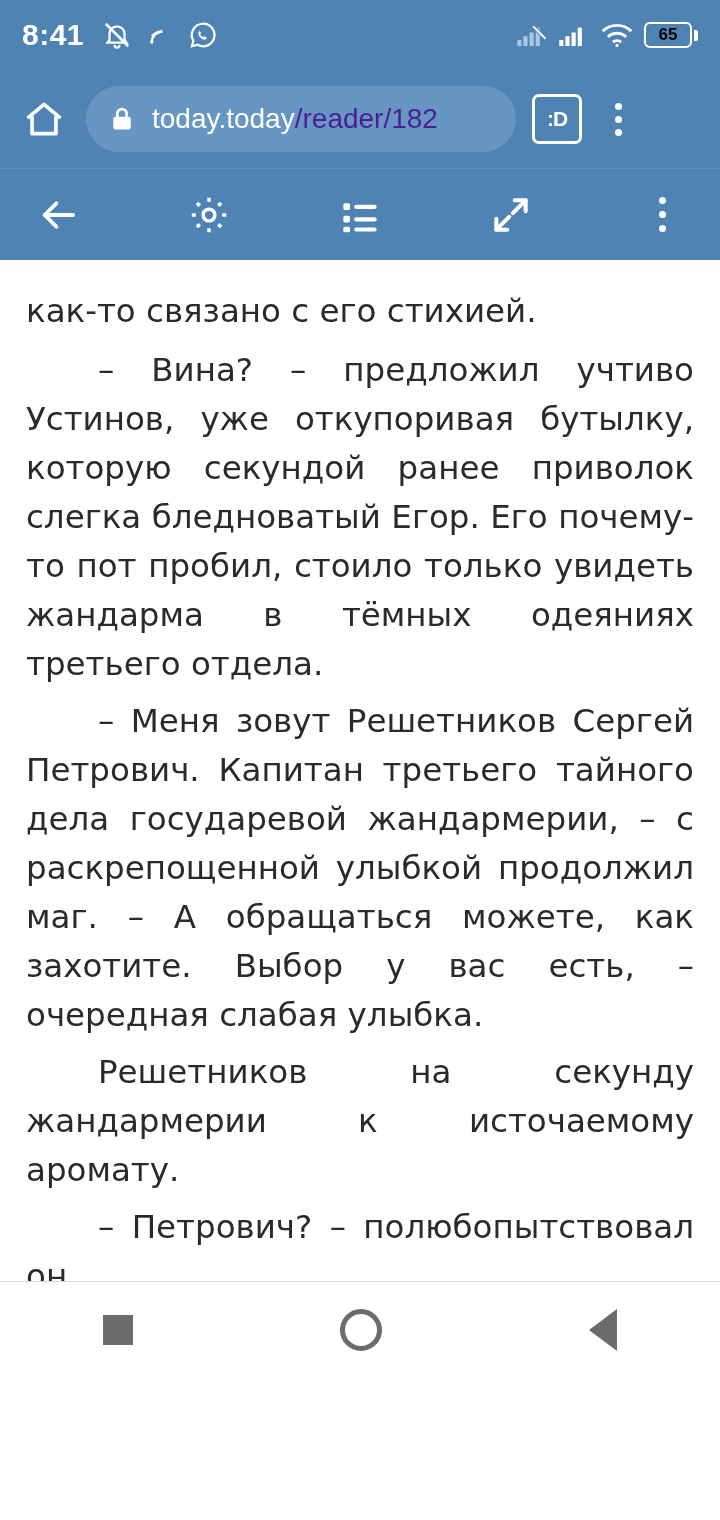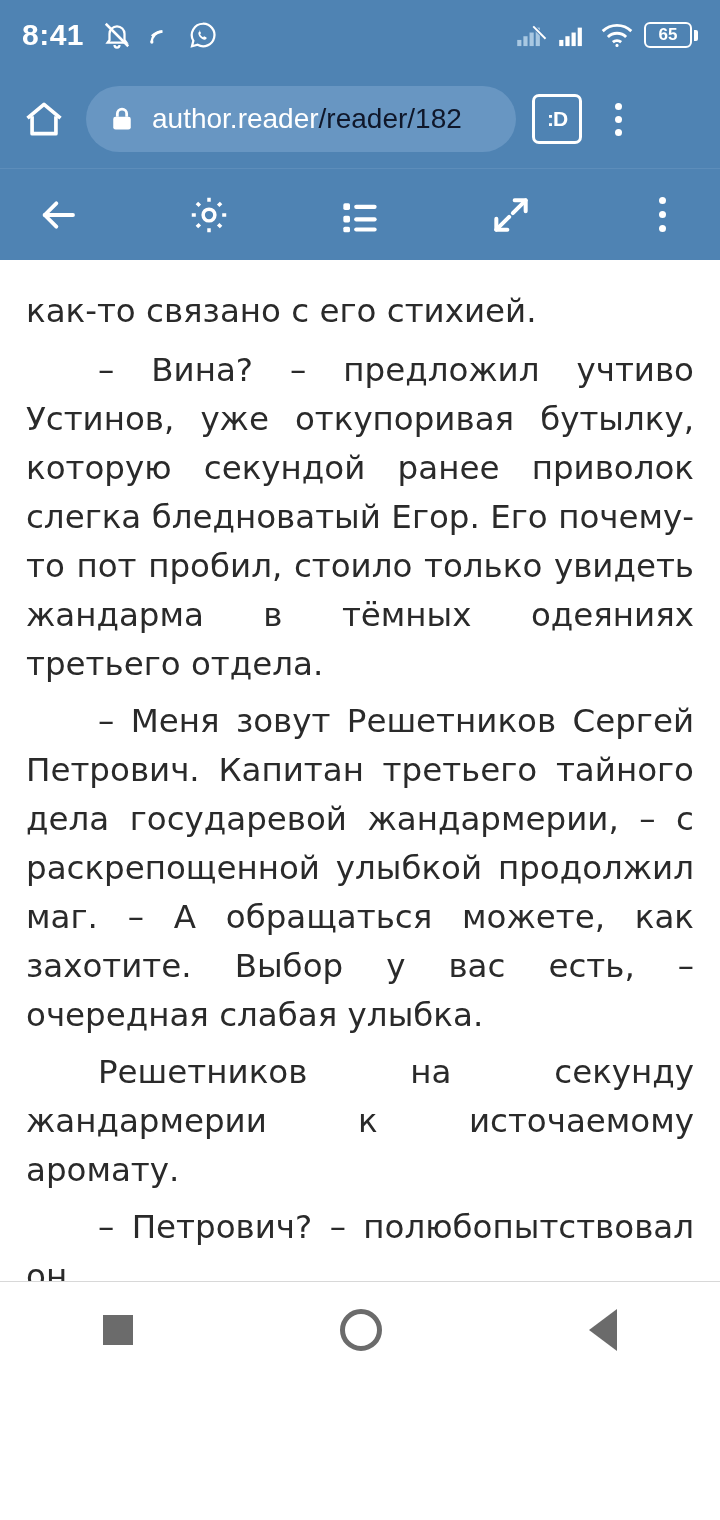--- a/index.html
+++ b/index.html
@@ -54,21 +54,21 @@
   .battery-body {
     border: 2px solid #ffffff;
     border-radius: 6px;
     width: 48px;
     height: 26px;
     display: flex;
     align-items: center;
     justify-content: center;
     font-size: 17px;
     font-weight: bold;
-    color: #ffffff;
+    color: #000000;
   }
   .battery-cap {
     width: 4px;
     height: 11px;
     background: #ffffff;
     border-radius: 0 2px 2px 0;
     margin-left: 2px;
   }
 
   
@@ -92,21 +92,21 @@
     padding: 0 22px;
     gap: 16px;
     max-width: 430px;
   }
   .url-text {
     font-size: 28px;
     color: #ffffff;
     white-space: nowrap;
     overflow: hidden;
   }
-  .url-text .dim { color: #0f172a; }
+  .url-text .dim { color: #4c1d95; }
   .tabs-btn {
     width: 50px; height: 50px;
     border: 3px solid #ffffff;
     border-radius: 7px;
     color: #ffffff;
     font-size: 21px;
     display: flex;
     align-items: center;
     justify-content: center;
     font-weight: bold;
@@ -272,21 +272,21 @@
         <path d="M5.5 10.5V20h13v-9.5"></path>
       </svg>
     </span>
     <div class="urlbar">
       <span class="icon-sq">
         <svg width="28" height="28" viewBox="0 0 24 24">
           <rect x="4.5" y="10" width="15" height="11" rx="2" fill="#ffffff"></rect>
           <path d="M8 10V7.5a4 4 0 0 1 8 0V10" fill="none" stroke="#ffffff" stroke-width="2.4"></path>
         </svg>
       </span>
-      <span class="url-text"><span>author.reader</span><span class="dim">/reader/182</span></span>
+      <span class="url-text"><span>today.today</span><span class="dim">/reader/182</span></span>
     </div>
     <div class="tabs-btn">:D</div>
     <div class="kebab">
       <i></i>
         <i></i>
         <i></i>
     </div>
   </div>
 
   <div class="readerbar">

